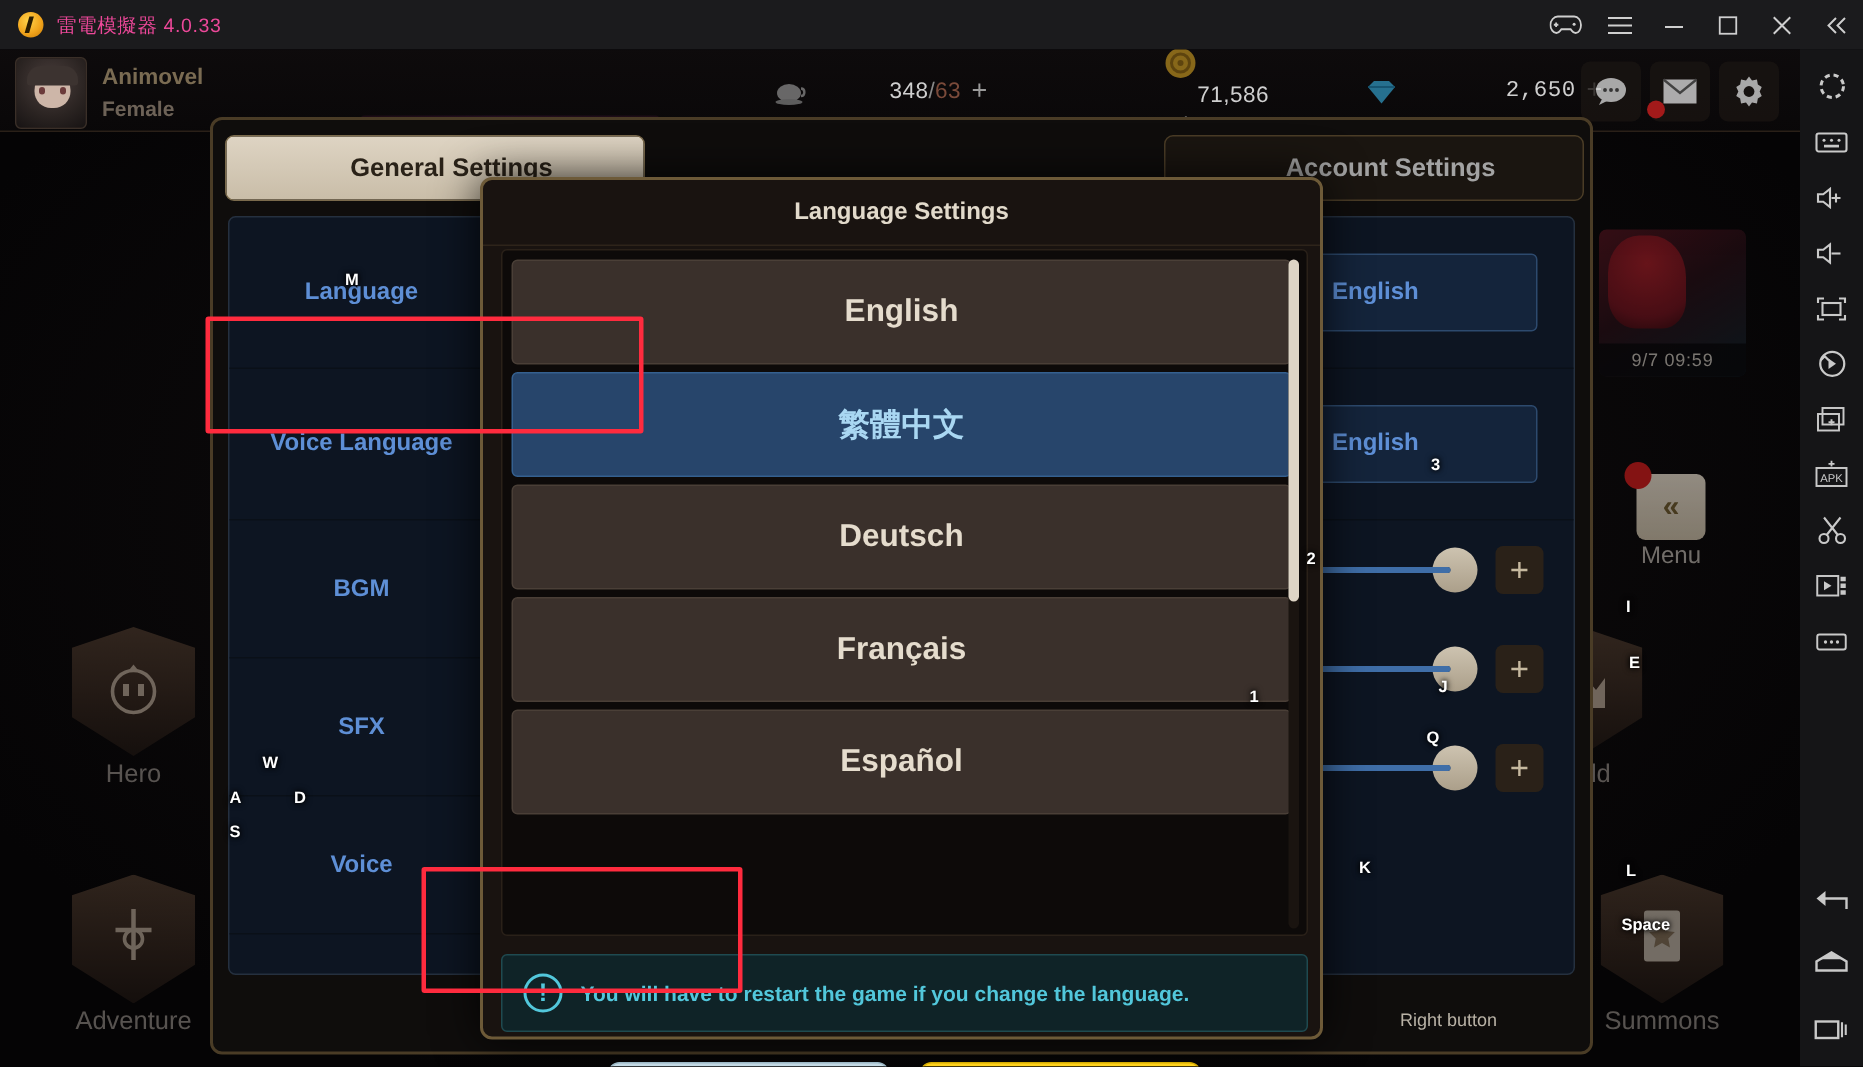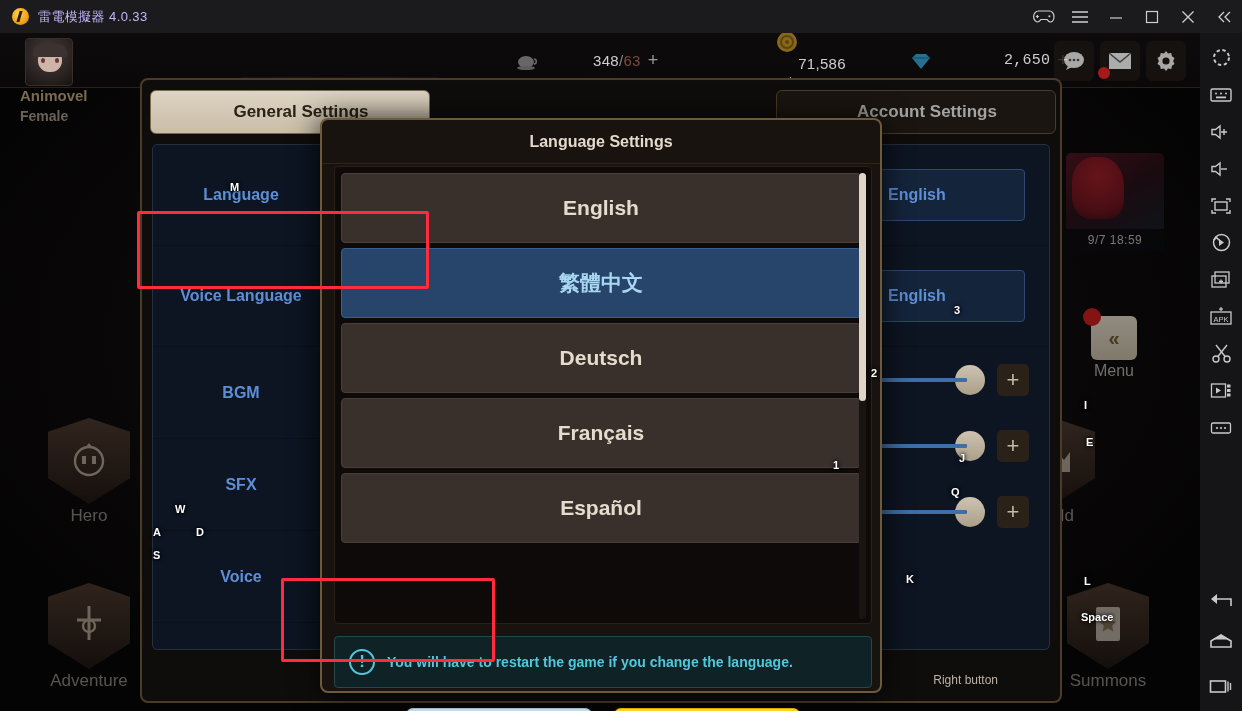--- a/index.html
+++ b/index.html
@@ -18,21 +18,21 @@
   .tb-logo {
     width: 17px; height: 17px; border-radius: 50%;
     background: radial-gradient(circle at 40% 35%, #ffd24a 0%, #f2a51c 55%, #c87a06 100%);
     margin-left: 12px; position: relative; flex: none;
   }
   .tb-logo::after {
     content: ""; position: absolute; left: 6px; top: 3px;
     width: 3px; height: 11px; background: #2a1c00;
     transform: skewX(-16deg);
   }
-  .tb-title { color: #c4b5fd; font-size: 13px; margin-left: 9px; letter-spacing: .4px; white-space: nowrap; }
+  .tb-title { color: #ec4899; font-size: 13px; margin-left: 9px; letter-spacing: .4px; white-space: nowrap; }
   .tb-spacer { flex: 1; }
   .tb-btn {
     width: 36px; height: 33px; display: flex; align-items: center; justify-content: center;
     color: #cfcfcf;
   }
   .tb-btn svg { display: block; }
 
   
   .sidetoolbar {
     position: absolute; right: 0; top: 33px; width: 42px; height: 678px;
@@ -52,21 +52,21 @@
       radial-gradient(ellipse 700px 420px at 50% 45%, #151114 0%, #0a0809 60%, #050405 100%);
     overflow: hidden;
   }
 
   
   .hud-top {
     position: absolute; left: 0; top: 0; width: 1200px; height: 55px;
     background: linear-gradient(180deg, rgba(14,11,12,.96), rgba(10,8,9,.88));
     border-bottom: 1px solid #2a2018;
   }
-  .profile { position: absolute; left: 10px; top: 5px; display: flex; align-items: center; flex-direction: column; }
+  .profile { position: absolute; left: 10px; top: 5px; display: flex; align-items: center; }
   .avatar {
     width: 48px; height: 48px; border-radius: 4px; flex: none;
     background:
       radial-gradient(circle at 50% 34%, #4b3f3d 0%, #2b2422 60%, #171313 100%);
     border: 1px solid #3a2f28; position: relative; overflow: hidden;
   }
   .avatar::before {
     content: ""; position: absolute; left: 12px; top: 9px; width: 24px; height: 24px;
     border-radius: 50% 50% 46% 46%; background: #cdb6a8;
   }
@@ -433,21 +433,21 @@
         <svg width="40" height="42" viewBox="0 0 40 42">
             <rect x="8" y="2" width="24" height="34" rx="2" fill="#e0d4c2"></rect>
             <path d="M20 10l2.6 5.6 6 .8-4.4 4.2 1.1 6-5.3-3-5.3 3 1.1-6L11.4 16.4l6-.8z" fill="#9a8468"></path>
           </svg>
       </div>
       <div class="nav-label">Summons</div>
     </div>
 
     <div class="event-banner">
       <div class="hair"></div>
-      <div class="event-time">9/7 18:59</div>
+      <div class="event-time">9/7 09:59</div>
     </div>
 
     <div class="menu-btn">
       <div class="menu-sq">
         <div class="reddot2"></div>
         «
       </div>
       <div class="menu-txt">Menu</div>
     </div>
 

